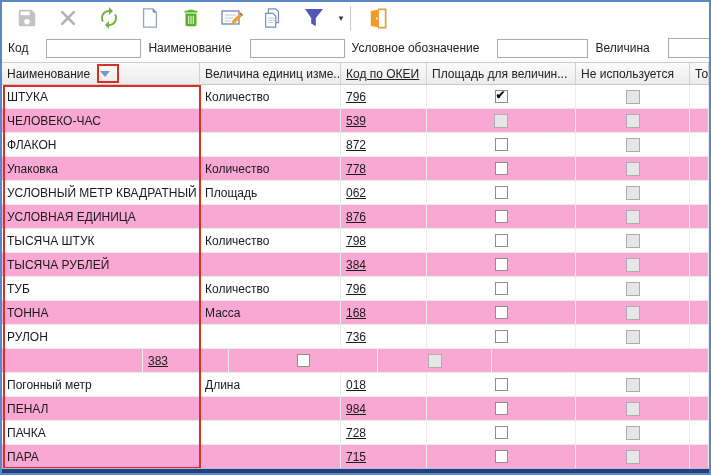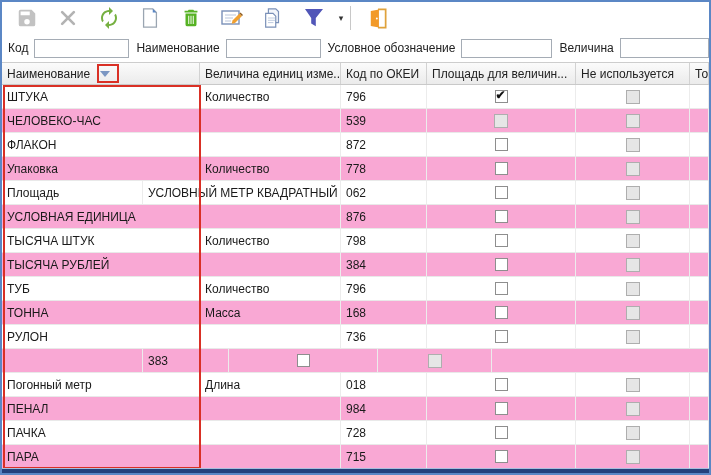--- a/index.html
+++ b/index.html
@@ -13,31 +13,31 @@
     overflow:hidden;
   }
   
   .toolbar { height:32px; display:flex; align-items:center; padding-left:4px; background:#fff; }
   .tool-btn { width:41px; height:30px; display:flex; align-items:center; justify-content:center; cursor:default; }
   .tool-btn svg { display:block; }
   .tb-dropdown { width:14px; height:30px; display:flex; align-items:center; justify-content:center; font-size:9px; color:#333; }
   .tb-sep { width:1px; height:24px; background:#c8c8c8; margin:0 6px 0 2px; }
   
   .filter-bar { height:28px; display:flex; align-items:center; padding-left:6px; font-size:12px; color:#222; white-space:nowrap; }
-  .filter-bar label { margin-right:6px; }
+  .filter-bar label { margin-right:18px; }
   .filter-input { width:95px; height:19px; border:1px solid #a5acb5; margin-right:7px; font:12px "Liberation Sans",sans-serif; padding:0 3px; }
   .filter-input.short { width:91px; }
   .combo { display:flex; width:110px; height:20px; margin-right:4px; }
   .combo input { flex:1; min-width:0; height:100%; border:1px solid #a5acb5; border-right:none; font:12px "Liberation Sans",sans-serif; padding:0 3px; }
   .combo-btn { width:22px; height:100%; border:1px solid #a5acb5; background:linear-gradient(#fdfdfd,#eef2f7); display:flex; align-items:center; justify-content:center; }
   
   .grid-header { display:flex; height:23px; background:linear-gradient(#fbfbfb,#ebebeb); border-top:1px solid #cdcdcd; border-bottom:1px solid #c9c9c9; font-size:12px; color:#222; }
   .hcell { display:flex; align-items:center; padding-left:5px; border-right:1px solid #d2d2d2; overflow:hidden; white-space:nowrap; }
   .sort-arrow { width:0; height:0; border-left:5px solid transparent; border-right:5px solid transparent; border-top:6px solid #7a96c2; margin-left:10px; flex:none; }
-  .c0{width:198px;flex:none;} .c1{width:141px;flex:none;} .c2{width:86px;flex:none;}
+  .c0{width:198px;flex:none;} .c1{width:141px;flex:none;} .c2{width:86px;flex:none;text-decoration:underline;}
   .c3{width:149px;flex:none;} .c4{width:114px;flex:none;} .c5{flex:1;min-width:0;}
   .grid-body { font-size:12px; color:#1a1a1a; }
   .row { display:flex; height:24px; background:#fff; }
   .row.alt { background:#f9a8d4; }
   .cell { display:flex; align-items:center; padding-left:5px; border-right:1px solid #ececec; border-bottom:1px solid #e9e9e9; overflow:hidden; white-space:nowrap; }
   .cell.center { justify-content:center; padding-left:0; }
   .cb { width:13px; height:13px; border:1px solid #8e8e8e; background:#fff; position:relative; flex:none; }
   .cb.checked::after { content:"\2714"; position:absolute; top:-3px; left:0; font-size:12px; font-weight:bold; color:#111; }
   .cb.disabled { width:14px; height:14px; background:#e6e6e6; border-color:#aeaeae; }
   
@@ -203,22 +203,22 @@
       <div class="cell c2">778</div>
       <div class="cell c3 center">
           <span class="cb"></span>
         </div>
       <div class="cell c4 center">
           <span class="cb disabled"></span>
         </div>
       <div class="cell c5"></div>
     </div>
       <div class="row">
+      <div class="cell c0">УСЛОВНЫЙ МЕТР КВАДРАТНЫЙ</div>
       <div class="cell c1">Площадь</div>
-      <div class="cell c0">УСЛОВНЫЙ МЕТР КВАДРАТНЫЙ</div>
       <div class="cell c2">062</div>
       <div class="cell c3 center">
           <span class="cb"></span>
         </div>
       <div class="cell c4 center">
           <span class="cb disabled"></span>
         </div>
       <div class="cell c5"></div>
     </div>
       <div class="row alt">

